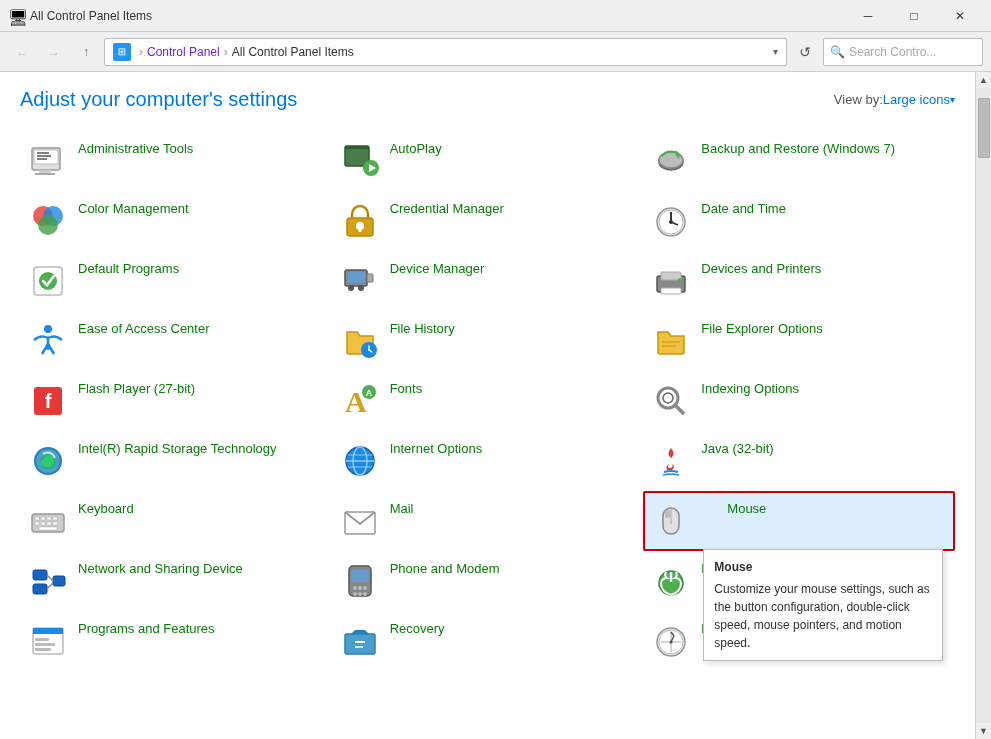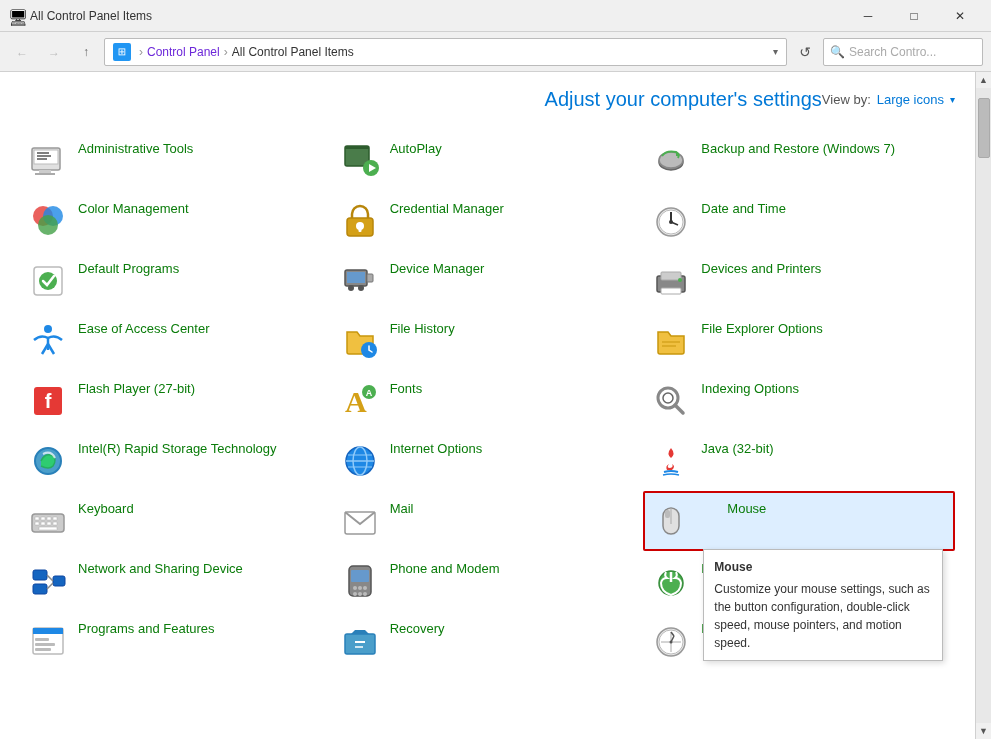--- a/index.html
+++ b/index.html
@@ -80,25 +80,25 @@
       flex: 1;
       overflow-y: auto;
       padding: 16px 20px;
     }
     .content::-webkit-scrollbar { width: 0; }
 
     
     .content-header {
       display: flex;
       align-items: center;
-      justify-content: flex-end;
+      justify-content: space-between;
       margin-bottom: 20px;
     }
     .page-title { font-size: 20px; color: #0078d7; font-weight: 400; }
-    .view-by { display: flex; align-items: center; gap: 6px; font-size: 13px; color: #555; }
+    .view-by { display: flex; align-items: center; font-size: 13px; color: #555; }
     .view-by-label { color: #555; }
     .view-by-value { color: #0078d7; cursor: pointer; }
     .view-by-arrow { color: #0078d7; font-size: 10px; }
 
     
     .items-grid {
       display: grid;
       grid-template-columns: repeat(3, 1fr);
       gap: 0;
     }

